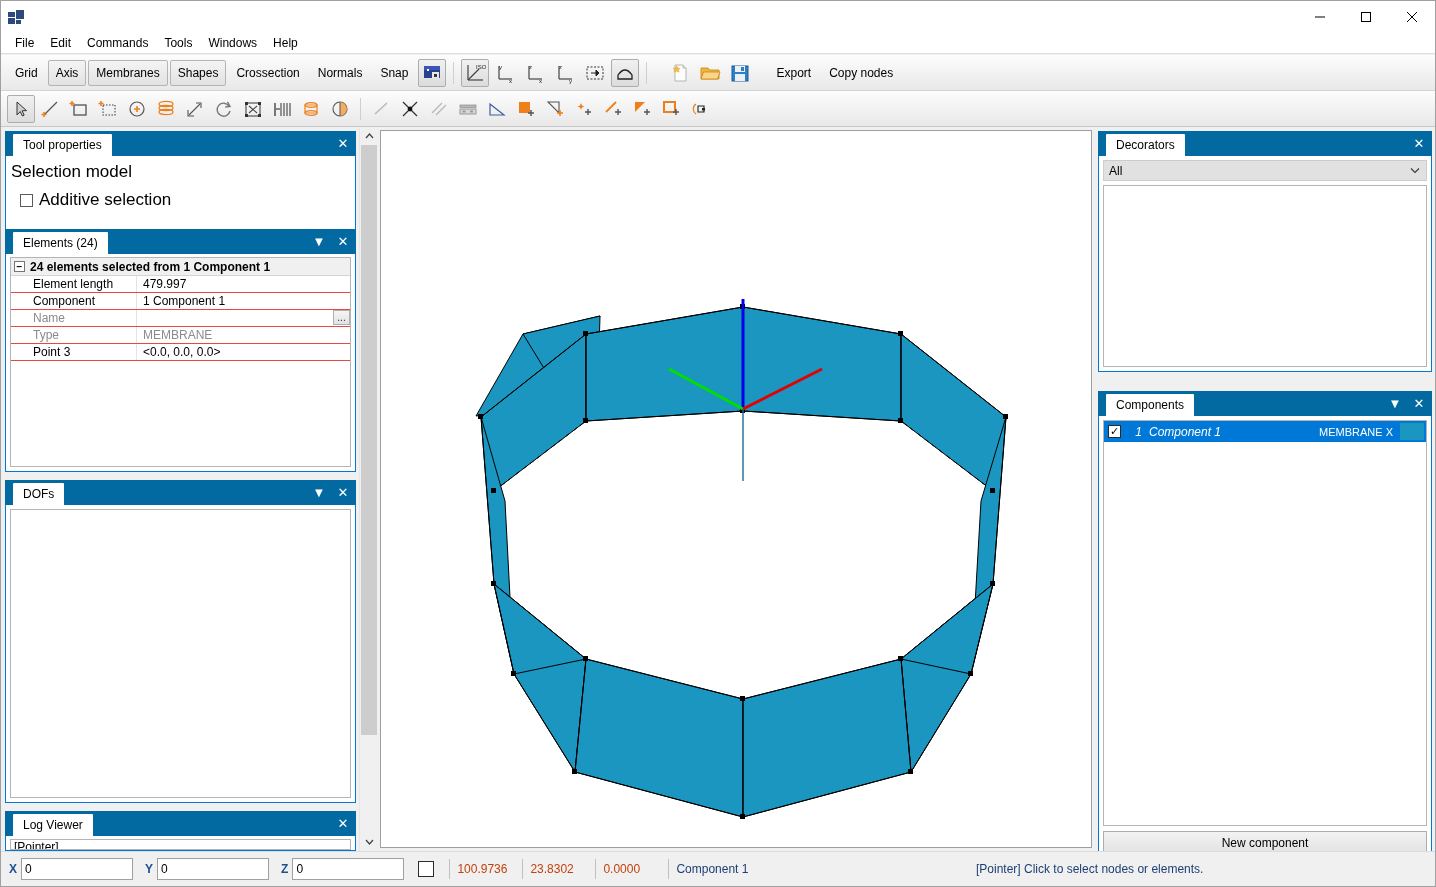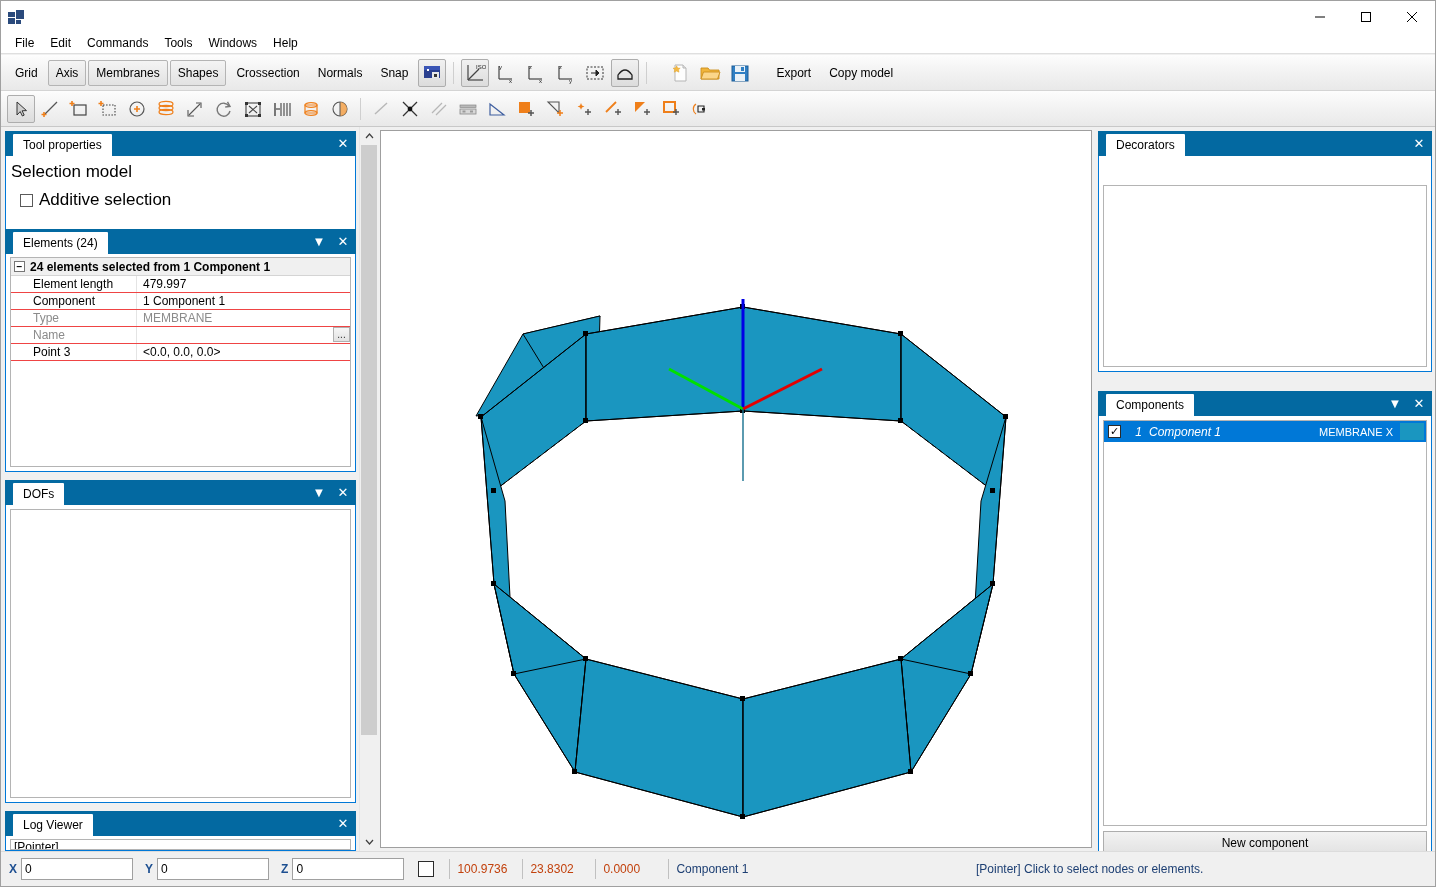--- a/index.html
+++ b/index.html
@@ -408,21 +408,21 @@
     <div class="tb-icon">
       <svg width="22" height="22" viewBox="0 0 22 22">
         <rect x="3" y="4" width="16" height="15" fill="#2f7fc4" stroke="#1d5c96" stroke-width="1"></rect>
         <rect x="6" y="4" width="10" height="6" fill="#e9f1f7"></rect>
         <rect x="12" y="5" width="3" height="4" fill="#2f7fc4"></rect>
         <rect x="6" y="12" width="10" height="7" fill="#e9f1f7"></rect>
       </svg>
     </div>
     <div class="tb-gap"></div>
     <div class="tb-text">Export</div>
-    <div class="tb-text">Copy model</div>
+    <div class="tb-text">Copy nodes</div>
   </div>
 
   <div class="toolbar2">
     <div class="tb-icon pressed">
       <svg width="20" height="20" viewBox="0 0 20 20">
           <path d="M6 3 L6 16 L9.2 12.6 L11.4 17 L13.2 16.1 L11.1 11.8 L15.5 11.6 Z" fill="#cfcfcf" stroke="#333" stroke-width="1"></path>
         </svg>
     </div>
     <div class="tb-icon">
       <svg width="22" height="22" viewBox="0 0 22 22">
@@ -614,28 +614,28 @@
             </div>
             <div class="grid-row">
               <div class="grid-c1">Element length</div>
               <div class="grid-c2">479.997</div>
             </div>
             <div class="grid-row">
               <div class="grid-c1">Component</div>
               <div class="grid-c2">1 Component 1</div>
             </div>
             <div class="grid-row">
-              <div class="grid-c1 dim">Type</div>
-              <div class="grid-c2 dim">MEMBRANE</div>
-            </div>
-            <div class="grid-row">
               <div class="grid-c1 dim">Name</div>
               <div class="grid-c2">
                 <span class="ell-btn">...</span>
               </div>
+            </div>
+            <div class="grid-row">
+              <div class="grid-c1 dim">Type</div>
+              <div class="grid-c2 dim">MEMBRANE</div>
             </div>
             <div class="grid-row">
               <div class="grid-c1">Point 3</div>
               <div class="grid-c2">&lt;0.0, 0.0, 0.0&gt;</div>
             </div>
           </div>
         </div>
       </div>
 
       <div class="panel" id="dofs-panel">
@@ -761,20 +761,30 @@
     <div class="right-dock">
 
       <div class="panel" id="decorators-panel">
         <div class="panel-head">
           <div class="panel-tab">Decorators</div>
           <div class="panel-head-btns">
             <div class="ph-btn">✕</div>
           </div>
         </div>
         <div class="panel-body">
+          <div class="dec-combo-wrap">
+            <div class="combo">
+              <span>All</span>
+              <span class="arrow">
+                <svg width="10" height="7" viewBox="0 0 10 7">
+                    <path d="M1 1.5 L5 5.5 L9 1.5" fill="none" stroke="#3c3c3c" stroke-width="1.2"></path>
+                  </svg>
+              </span>
+            </div>
+          </div>
           <div class="dec-list"></div>
         </div>
       </div>
 
       <div class="panel" id="components-panel">
         <div class="panel-head">
           <div class="panel-tab">Components</div>
           <div class="panel-head-btns">
             <div class="ph-btn">▼</div>
             <div class="ph-btn">✕</div>

